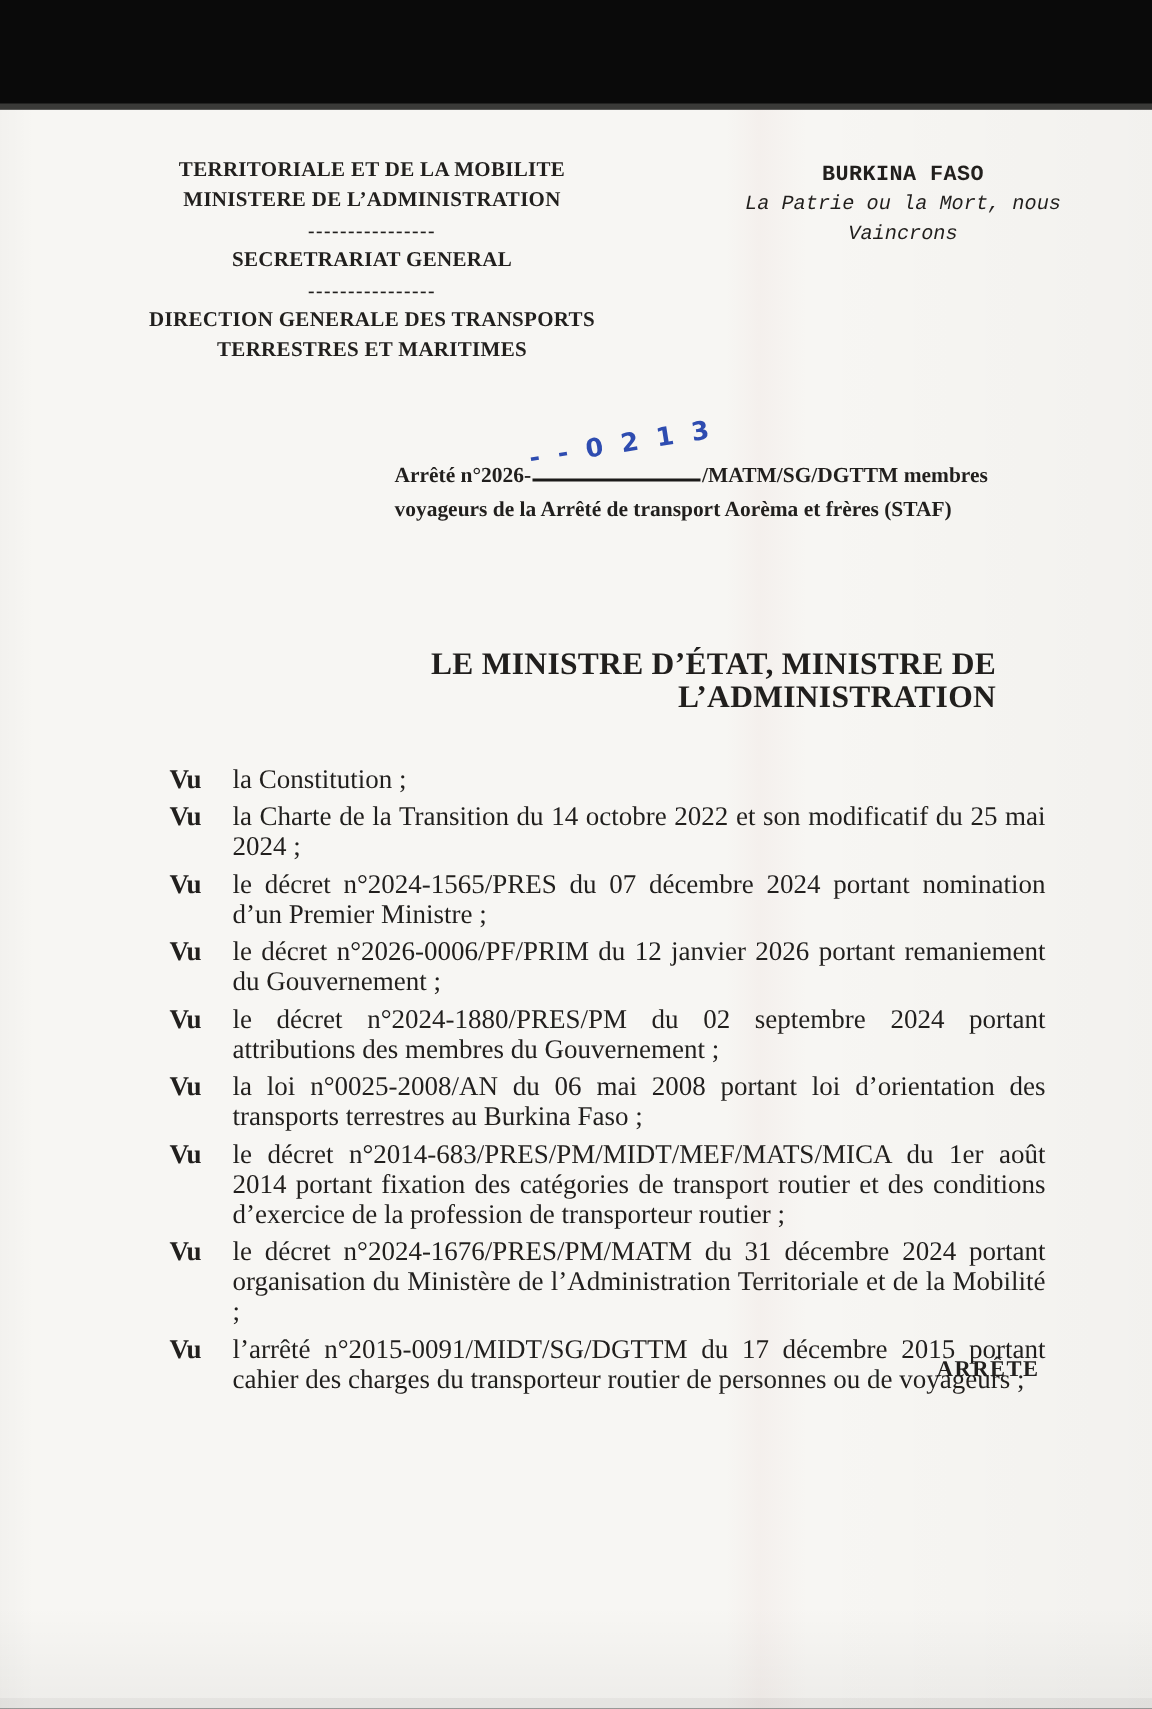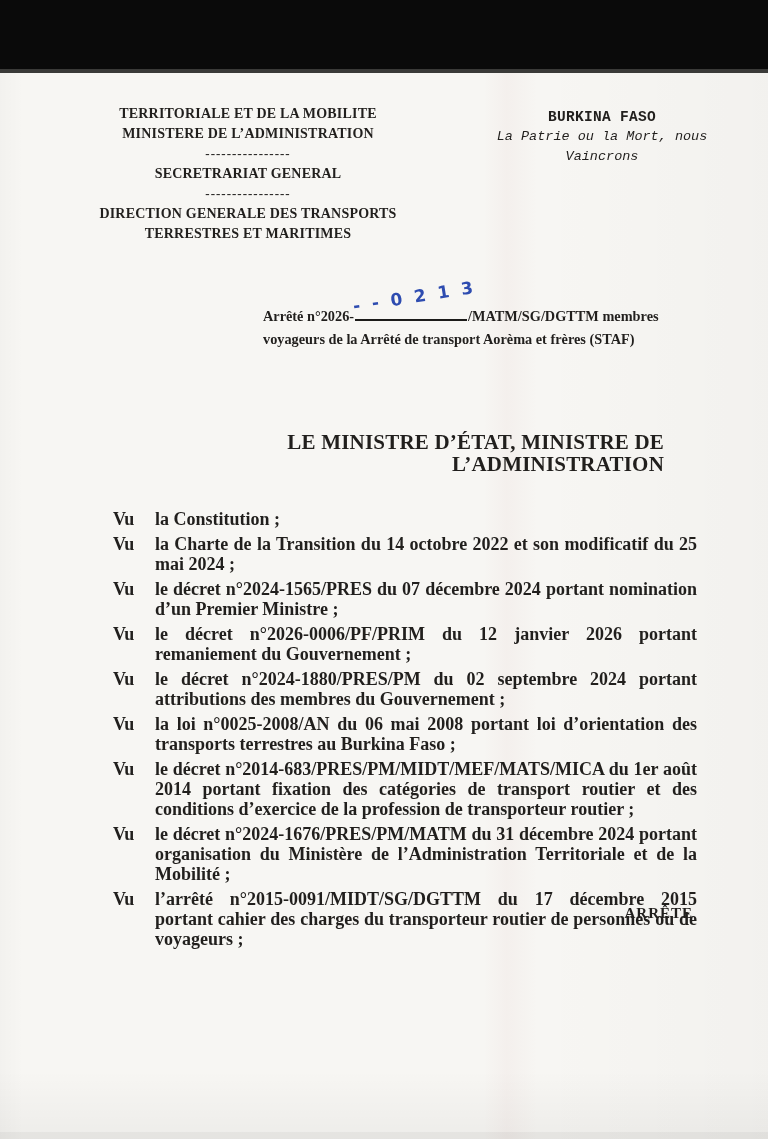--- a/index.html
+++ b/index.html
@@ -70,21 +70,21 @@
     text-align:right;font-weight:bold;font-size:21px;line-height:22px;
     letter-spacing:.2px;
   }
   
   .visas{
     position:absolute;top:467px;left:113px;width:592px;
     font-size:18px;line-height:20px;margin-top:42px;
   }
   .visa-row{display:flex;margin-bottom:5px;}
   .visa-label{flex:none;width:42px;font-weight:bold;}
-  .visa-text{flex:1;text-align:justify;padding-right:8px;font-weight:bold;}
+  .visa-text{flex:1;text-align:justify;padding-right:8px;}
   
   .arrete{
     position:absolute;top:905px;left:113px;width:580px;
     text-align:right;font-weight:bold;font-size:15px;letter-spacing:1px;
   }
   .scan-strip-bottom{
     position:absolute;left:0;right:0;bottom:0;height:7px;
     background:rgba(0,0,0,0.035);
   }
 </style>

